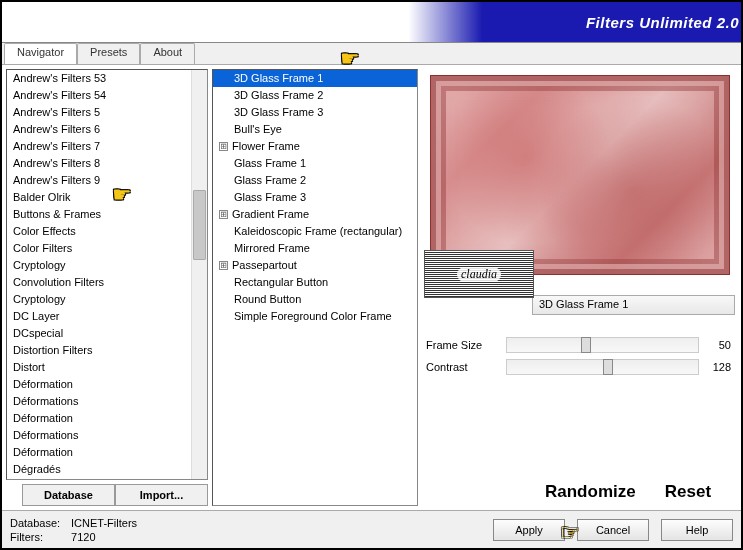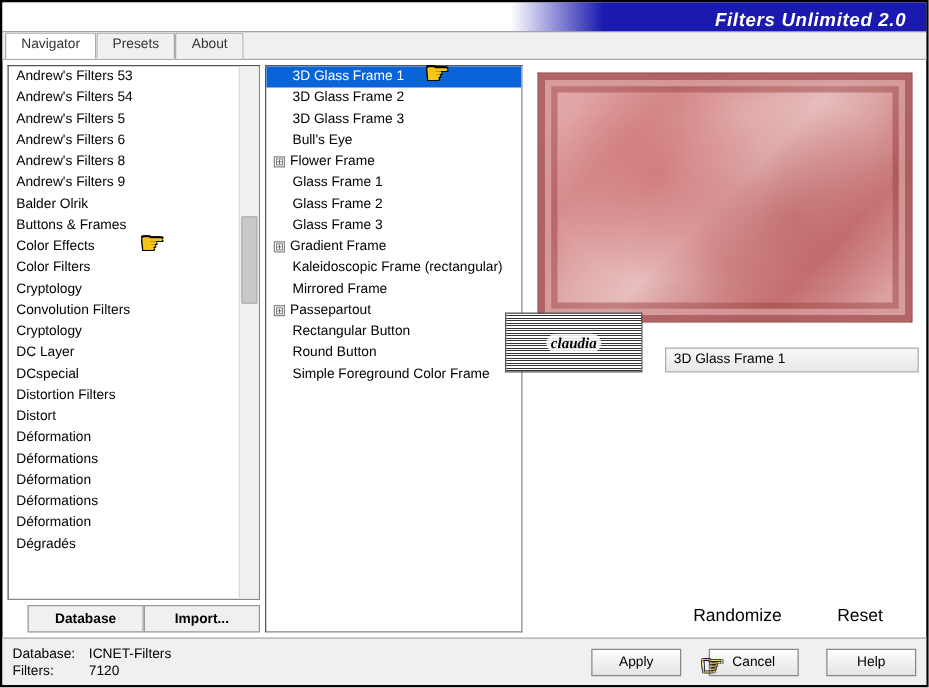--- a/index.html
+++ b/index.html
@@ -1,18 +1,18 @@
 <!DOCTYPE html>
 <html><head>
 <meta charset="utf-8">
 <style>
 * { box-sizing: border-box; margin: 0; padding: 0; }
 body { font-family: "Segoe UI", Tahoma, Arial, sans-serif; font-size: 11px; background: #fff; }
 .window { width: 743px; height: 550px; border: 2px solid #000; display: flex; flex-direction: column; background: #fff; }
-.titlebar { height: 24px; background: linear-gradient(to right, #fff 0%, #fff 55%, #1a1ab0 65%, #1a1ab0 100%); display: flex; align-items: flex-end; justify-content: flex-end; padding-right: 16px; border-bottom: 1px solid #888; }
+.titlebar { height: 41px; background: linear-gradient(to right, #fff 0%, #fff 55%, #1a1ab0 65%, #1a1ab0 100%); display: flex; align-items: center; justify-content: flex-end; padding-right: 2px; border-bottom: 1px solid #888; }
 .titlebar-text { color: #fff; font-weight: bold; font-style: italic; font-size: 15px; letter-spacing: 0.5px; }
 .tabs { display: flex; height: 22px; border-bottom: 1px solid #aaa; background: #f0f0f0; padding-left: 2px; padding-top: 0; }
 .tab { padding: 2px 12px; background: #f0f0f0; border: 1px solid #aaa; border-bottom: none; margin-right: 0; font-size: 11px; cursor: pointer; color: #333; border-radius: 2px 2px 0 0; }
 .tab.active { background: #fff; position: relative; z-index: 1; }
 .body { flex: 1; display: flex; padding: 4px; gap: 4px; overflow: hidden; }
 .col1 { width: 202px; display: flex; flex-direction: column; }
 .col2 { width: 206px; display: flex; flex-direction: column; }
 .col3 { flex: 1; display: flex; flex-direction: column; }
 .listbox { flex: 1; border: 1px solid #888; border-top-color: #555; border-left-color: #555; background: #fff; overflow: hidden; position: relative; }
 .list-inner { overflow-y: hidden; height: 100%; }
@@ -20,35 +20,35 @@
 .list-item.selected { background: #0a64d8; color: #fff; }
 .list-item .expand { display: inline-block; width: 9px; height: 9px; border: 1px solid #888; margin-right: 4px; font-size: 8px; line-height: 7px; text-align: center; color: #555; }
 .list-item .noexpand { display: inline-block; width: 11px; margin-right: 4px; }
 .scrollbar { position: absolute; right: 0; top: 0; bottom: 0; width: 16px; background: #f0f0f0; border-left: 1px solid #ddd; }
 .scroll-thumb { position: absolute; left: 1px; right: 1px; background: #c8c8c8; border: 1px solid #aaa; border-radius: 1px; }
 .btnrow { display: flex; gap: 0; margin-top: 4px; height: 22px; padding-left: 16px; }
 .btn { flex: 1; background: #f0f0f0; border: 1px solid #999; font-size: 11px; font-weight: bold; cursor: pointer; display: flex; align-items: center; justify-content: center; color: #000; }
 .preview { height: 220px; display: flex; align-items: flex-start; justify-content: center; padding-top: 6px; }
 .preview-img { width: 300px; height: 200px; border: 1px solid #8b3030; background: linear-gradient(135deg,#e8b8b8,#d89090,#e8c0c0,#c87878,#e8b8b8); box-shadow: inset 0 0 0 5px rgba(139,48,48,.5), inset 0 0 0 10px rgba(232,184,184,.6), inset 0 0 0 15px rgba(139,48,48,.4), inset 0 0 25px rgba(200,100,100,.5); position: relative; }
 .preview-img::after { content:""; position:absolute; inset:15px; background: radial-gradient(circle at 30% 40%, rgba(200,100,100,.6), transparent 40%), radial-gradient(circle at 70% 60%, rgba(180,80,80,.5), transparent 45%), radial-gradient(circle at 50% 80%, rgba(200,110,110,.4), transparent 40%); }
-.watermark { position: absolute; left: 404px; top: 250px; width: 110px; height: 48px; background: repeating-linear-gradient(0deg,#333,#333 1px,#fff 1px,#fff 2px); border: 1px solid #555; display:flex; align-items:center; justify-content:center;font-weight:bold; }
+.watermark { position: absolute; left: 424px; top: 250px; width: 110px; height: 48px; background: repeating-linear-gradient(0deg,#333,#333 1px,#fff 1px,#fff 2px); border: 1px solid #555; display:flex; align-items:center; justify-content:center; }
 .watermark span { background: rgba(255,255,255,.85); font-family: cursive; font-style: italic; font-size: 12px; padding: 0 4px; border-radius: 8px; }
 .filtername { height: 20px; border: 1px solid #aaa; background: linear-gradient(#f8f8f8,#e8e8e8); margin: 6px 2px 2px 110px; padding: 2px 6px; font-size: 11px; }
 .sliders { margin-top: 18px; padding: 0 4px; }
 .slider-row { display: flex; align-items: center; height: 20px; margin-bottom: 2px; }
 .slider-label { width: 80px; font-size: 11px; }
 .slider-track { flex: 1; height: 16px; position: relative; background: linear-gradient(#eee,#f8f8f8); border: 1px solid #ccc; }
 .slider-thumb { position: absolute; top: -1px; width: 10px; height: 16px; background: #ddd; border: 1px solid #888; }
 .slider-val { width: 34px; text-align: right; font-size: 11px; padding-right: 2px; }
 .btnrow3 { display: flex; justify-content: flex-end; gap: 8px; margin-top: auto; padding: 4px; height: 28px; }
-.btn3 { width: 90px; background: transparent; border: none; font-weight: normal; font-size: 14px; cursor: pointer; }
+.btn3 { width: 90px; background: transparent; border: none; font-weight: bold; font-size: 17px; cursor: pointer; }
 .statusbar { height: 38px; border-top: 1px solid #aaa; background: #f0f0f0; display: flex; align-items: center; padding: 2px 8px; font-size: 11px; }
 .status-left { flex: 1; line-height: 14px; }
 .status-left div span:first-child { display:inline-block; width:58px; }
-.status-btns { display: flex; gap: 22px; justify-content: space-between; }
+.status-btns { display: flex; gap: 12px; justify-content: space-between; }
 .stdbtn { width: 72px; height: 22px; background: linear-gradient(#fdfdfd,#e4e4e4); border: 1px solid #888; font-size: 11px; cursor: pointer; }
 .pointer-hand { position: absolute; width: 28px; height: 24px; pointer-events: none; z-index: 50; }
 .pointer-hand::before { content: "☛"; font-size: 22px; color: #f5c518; text-shadow: -1px -1px 0 #000,1px -1px 0 #000,-1px 1px 0 #000,1px 1px 0 #000; }
 .hand1 { left: 112px; top: 182px; }
 .hand2 { left: 340px; top: 46px; }
 .hand3 { left: 560px; top: 520px; }
 .hand3::before { content: "☞"; }
 </style>
 </head>
 <body>
@@ -66,20 +66,21 @@
 
   <div class="body">
 
     <div class="col1">
       <div class="listbox">
         <div class="list-inner" id="cat-list">
             <div class="list-item">Andrew's Filters 53</div>
             <div class="list-item">Andrew's Filters 54</div>
             <div class="list-item">Andrew's Filters 5</div>
             <div class="list-item">Andrew's Filters 6</div>
+            <div class="list-item">Andrew's Filters 7</div>
             <div class="list-item">Andrew's Filters 8</div>
             <div class="list-item">Andrew's Filters 9</div>
             <div class="list-item">Balder Olrik</div>
             <div class="list-item">Buttons &amp; Frames</div>
             <div class="list-item">Color Effects</div>
             <div class="list-item">Color Filters</div>
             <div class="list-item">Cryptology</div>
             <div class="list-item">Convolution Filters</div>
             <div class="list-item">Cryptology</div>
             <div class="list-item">DC Layer</div>
@@ -169,20 +170,34 @@
           </div>
       </div>
     </div>
 
     <div class="col3">
       <div class="preview">
         <div class="preview-img"></div>
       </div>
       <div class="filtername">3D Glass Frame 1</div>
       <div class="sliders" id="sliders">
+          <div class="slider-row">
+            <div class="slider-label">Frame Size</div>
+            <div class="slider-track">
+              <div class="slider-thumb" style="left: 39%;"></div>
+            </div>
+            <div class="slider-val">50</div>
+          </div>
+          <div class="slider-row">
+            <div class="slider-label">Contrast</div>
+            <div class="slider-track">
+              <div class="slider-thumb" style="left: 50%;"></div>
+            </div>
+            <div class="slider-val">128</div>
+          </div>
         </div>
       <div class="btnrow3">
         <button class="btn3">Randomize</button>
         <button class="btn3">Reset</button>
       </div>
     </div>
   </div>
 
   <div class="statusbar">
     <div class="status-left">

